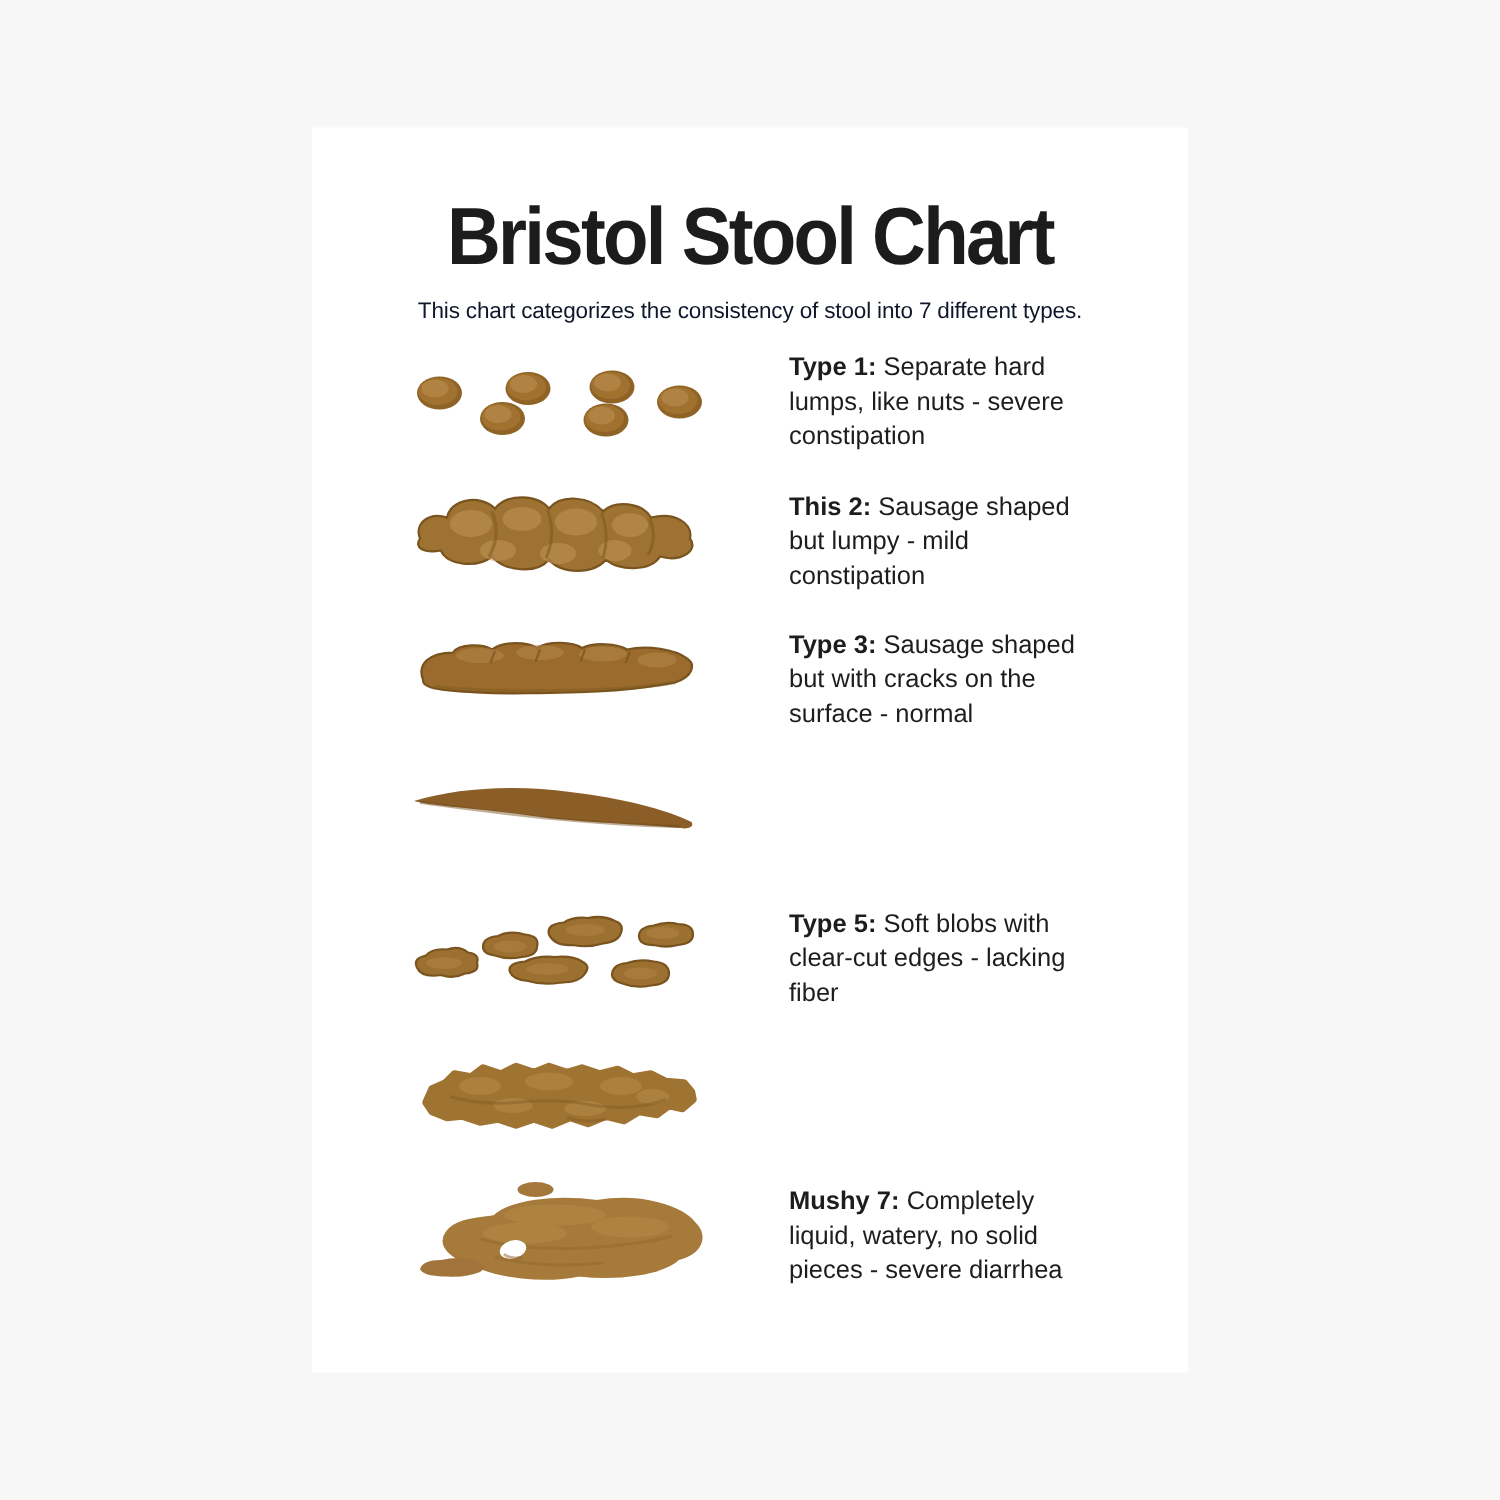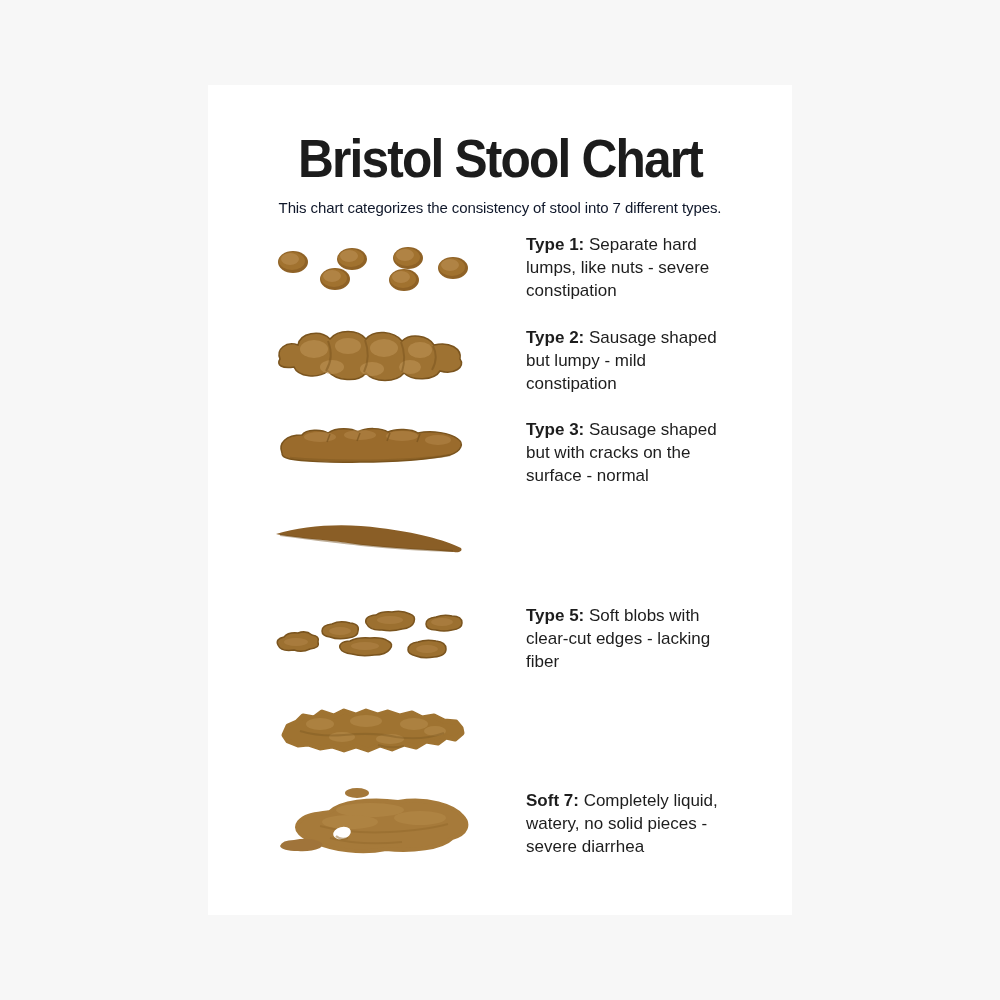--- a/index.html
+++ b/index.html
@@ -118,21 +118,21 @@
           </g>
           <g stroke="#7a541e" stroke-width="2" fill="none" opacity="0.5">
             <path d="M58,18 C62,28 62,38 56,48"></path>
             <path d="M95,17 C99,28 99,38 94,49"></path>
             <path d="M131,19 C135,29 135,39 132,49"></path>
             <path d="M163,23 C167,31 166,40 162,47"></path>
           </g>
         </svg>
       </div>
       <div class="desc">
-        <b>Type 2:</b> <span>Sausage shaped but lumpy - mild constipation</span>
+        <b>This 2:</b> <span>Sausage shaped but lumpy - mild constipation</span>
       </div>
     </div>
 
     <div class="row">
       <div class="ill">
         <svg width="200" height="92" viewBox="0 0 200 92">
           <path fill="#9a6b2c" stroke="#7a541e" stroke-width="1.5" d="M12,38 C8,28 16,20 32,20 C36,14 52,14 58,18 C66,12 82,13 88,17 C96,12 112,13 118,17 C126,13 142,14 148,18 C162,15 180,18 188,24 C194,28 192,36 180,40 C150,46 120,47 90,47 C60,48 30,46 20,44 C12,42 12,40 12,38 Z"></path>
           <g fill="#b4874a" opacity="0.55">
             <ellipse cx="50" cy="22" rx="16" ry="5"></ellipse>
               <ellipse cx="90" cy="20" rx="16" ry="5"></ellipse>
@@ -221,18 +221,18 @@
           </g>
           <g stroke="#8a6226" stroke-width="2" fill="none" opacity="0.35">
             <path d="M50,40 q30,8 70,6 q36,-2 58,-8"></path>
             <path d="M60,52 q30,8 72,4"></path>
           </g>
           <ellipse cx="72" cy="47" rx="9" ry="6" fill="#ffffff" transform="rotate(-15 72 47)"></ellipse>
           <path d="M66,50 q4,4 12,2" stroke="#8a6226" stroke-width="2" fill="none" opacity="0.5"></path>
         </svg>
       </div>
       <div class="desc">
-        <b>Soft 7:</b> <span>Completely liquid, watery, no solid pieces - severe diarrhea</span>
+        <b>Mushy 7:</b> <span>Completely liquid, watery, no solid pieces - severe diarrhea</span>
       </div>
     </div>
 
   </div>
 </div>
 
 </body></html>

